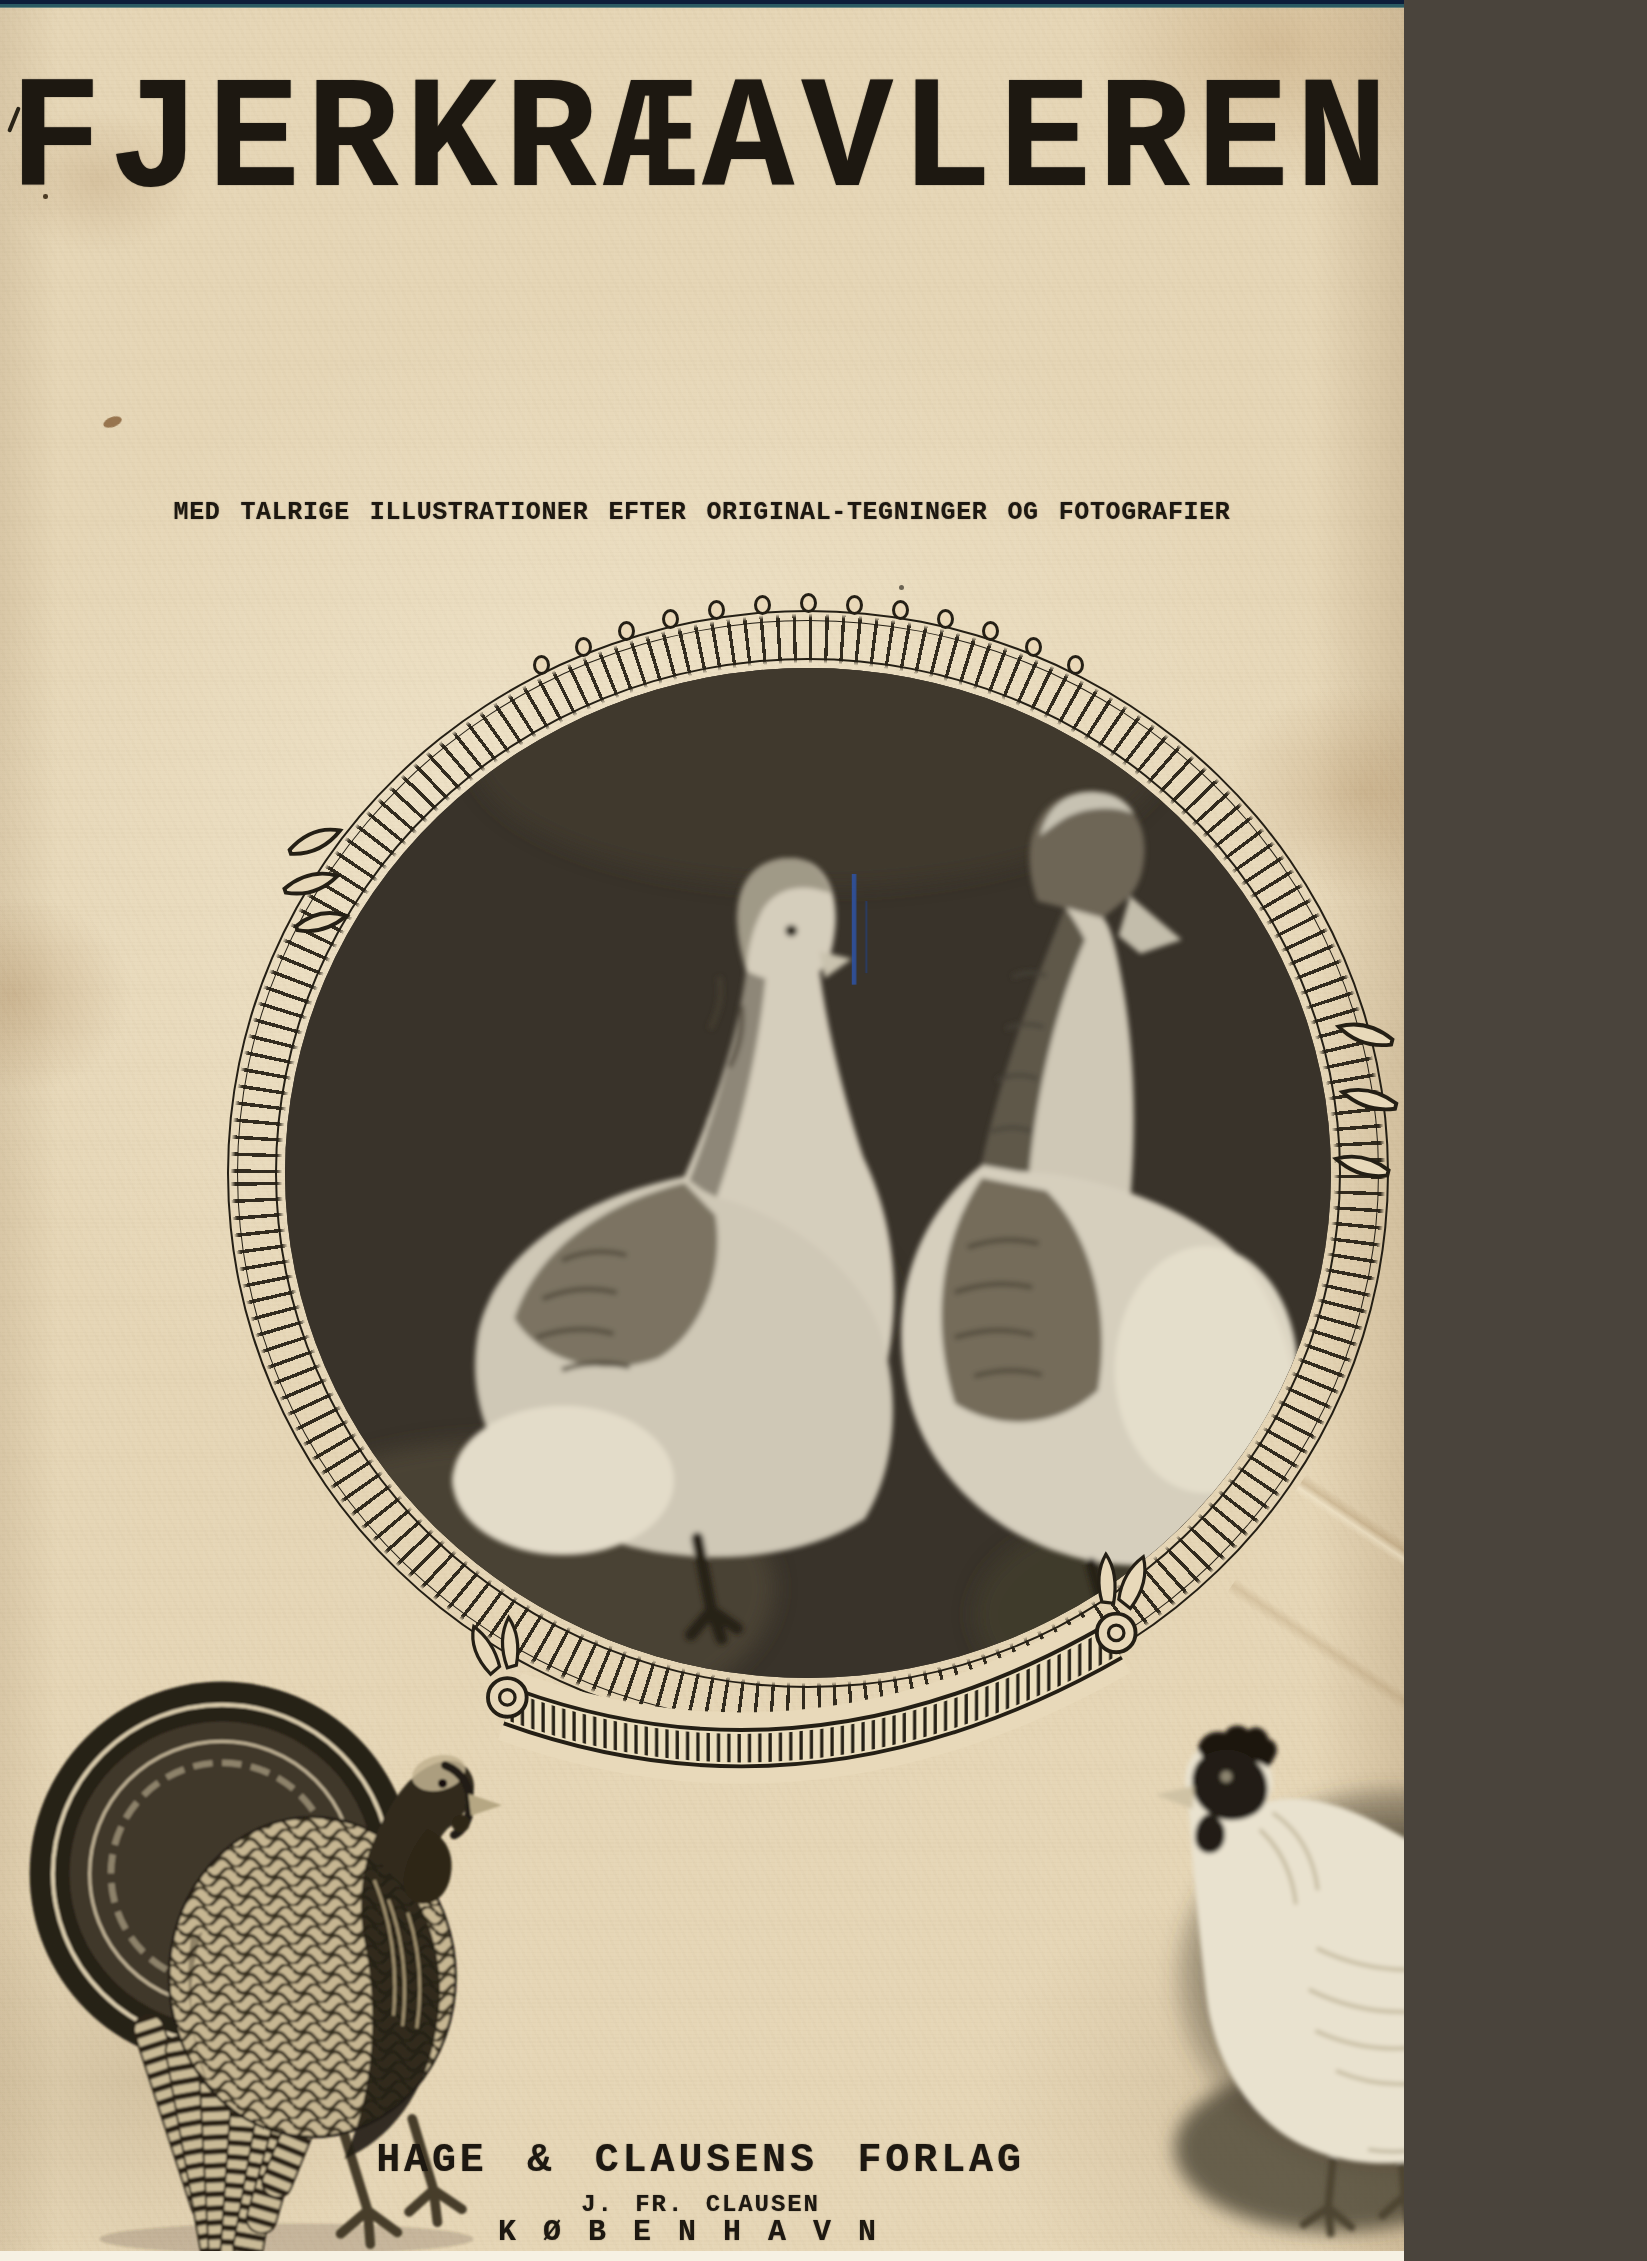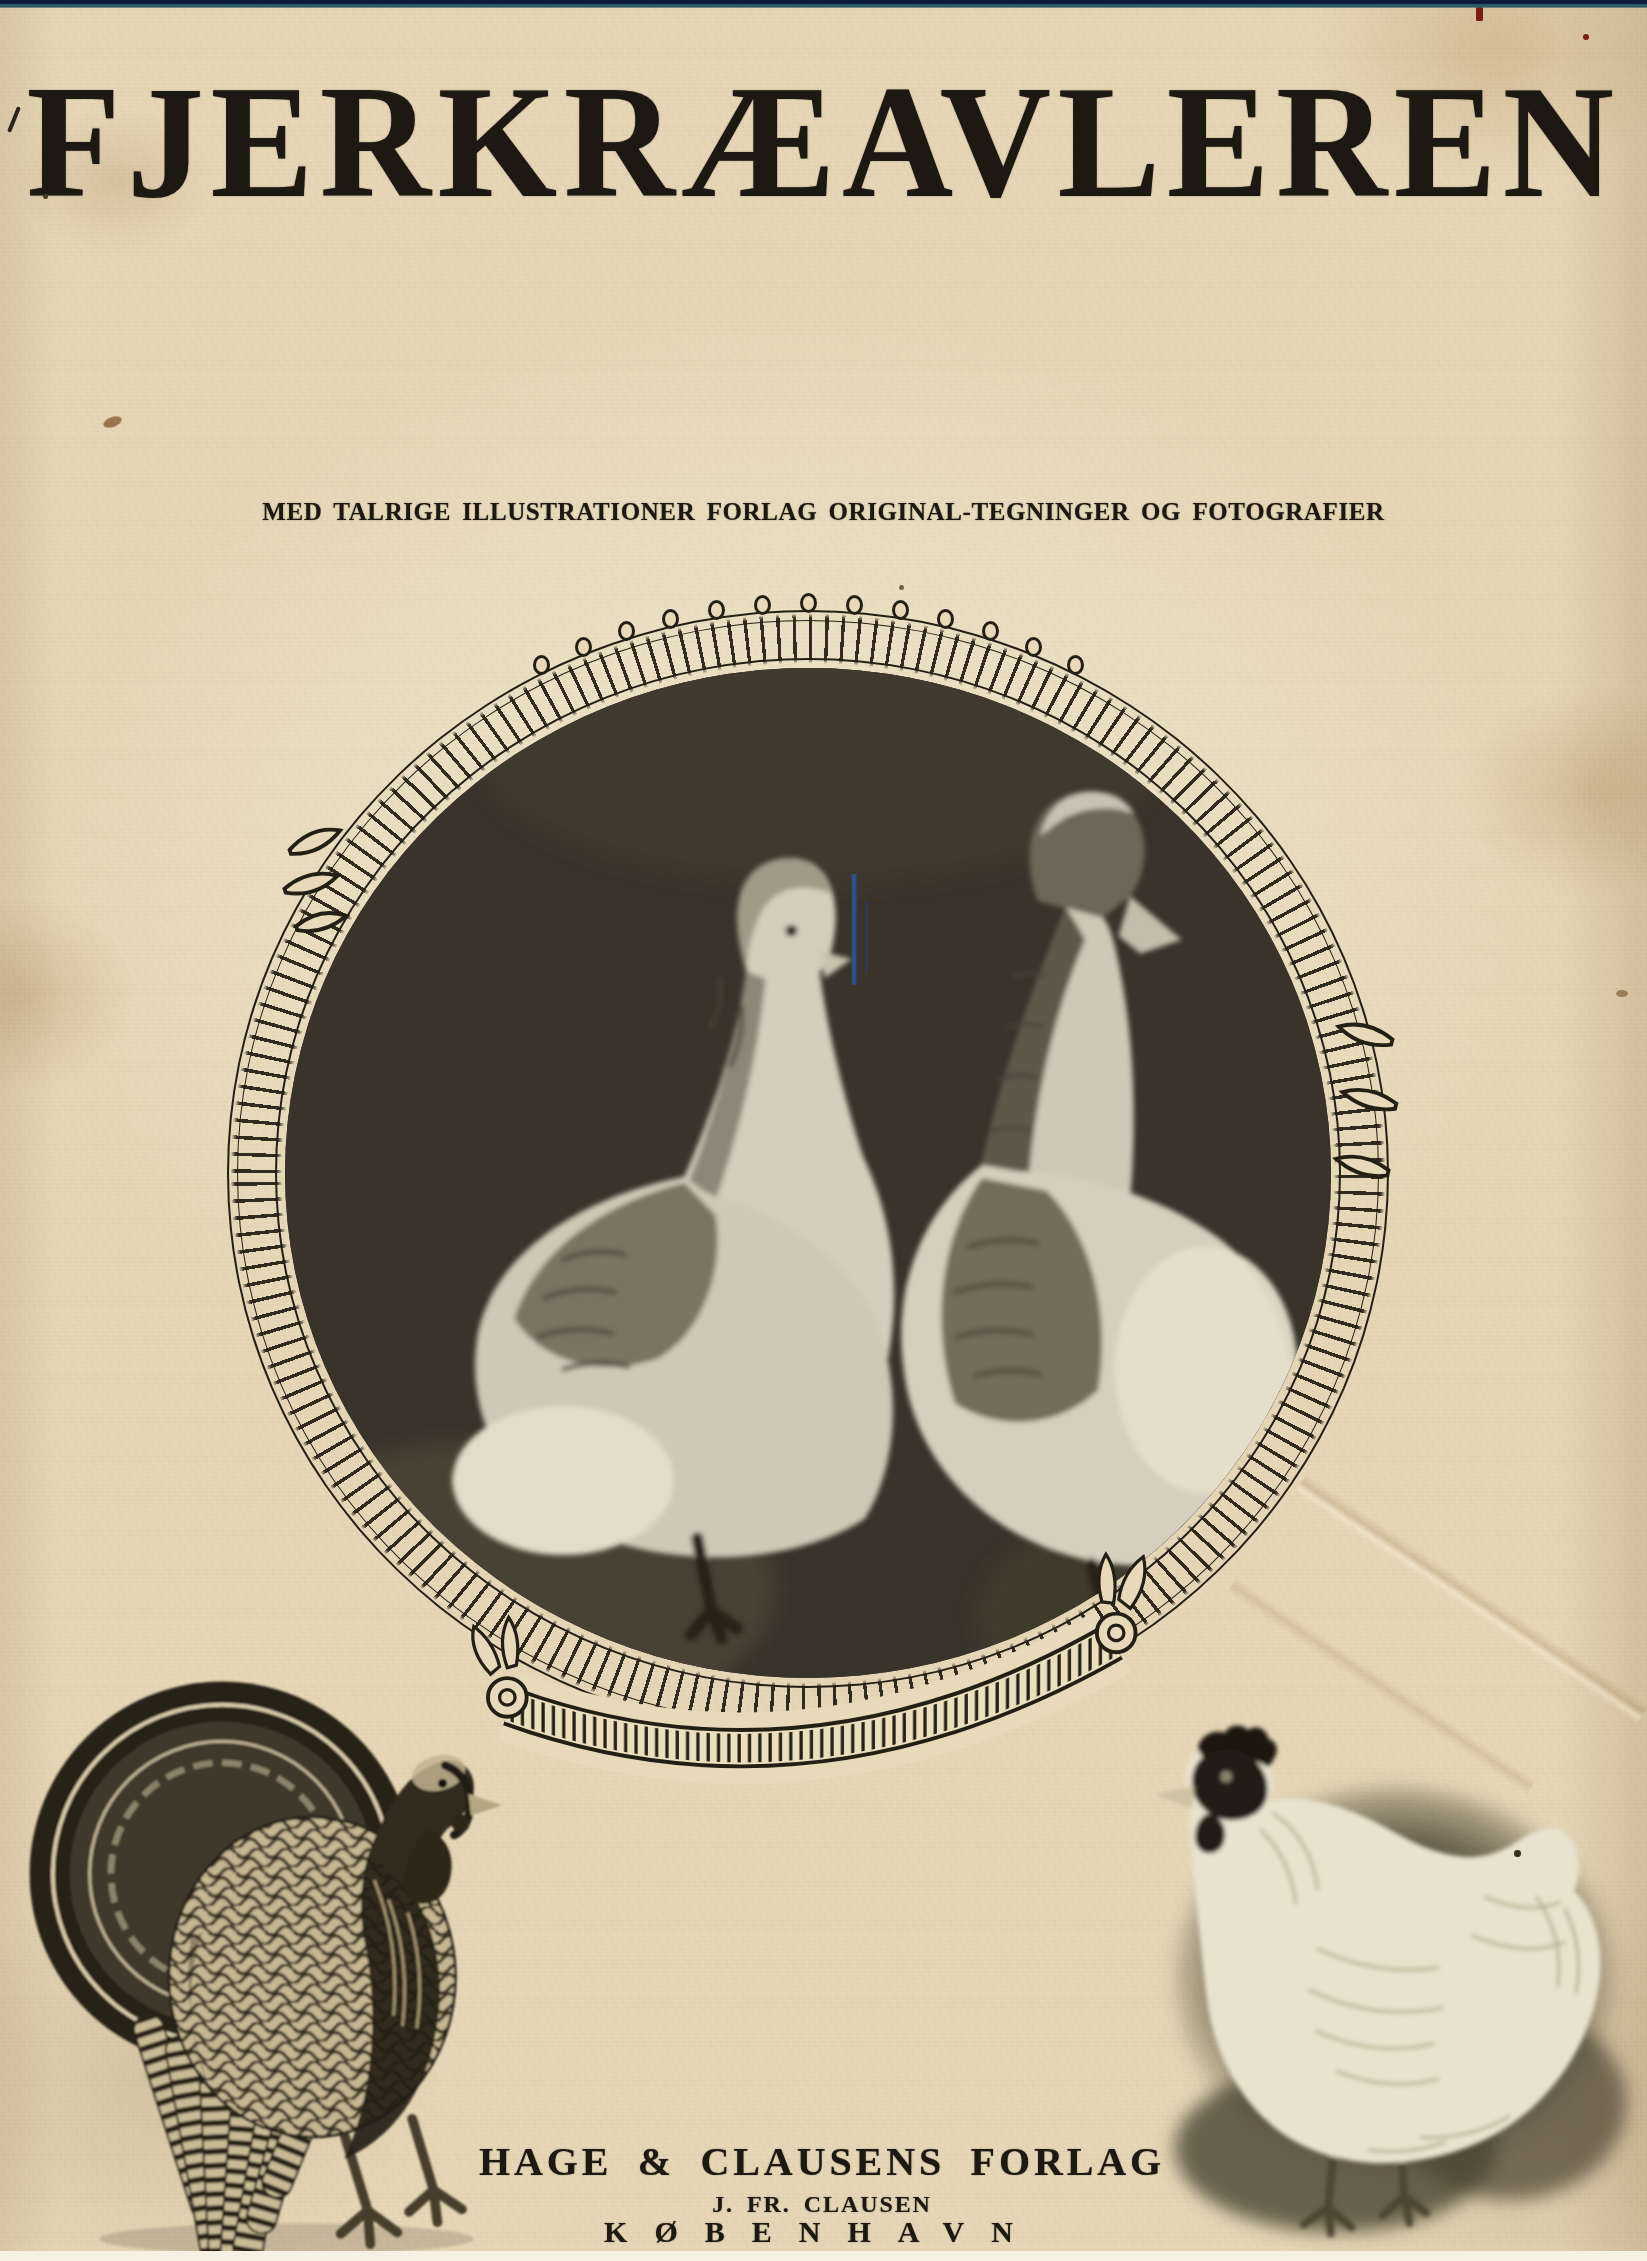--- a/index.html
+++ b/index.html
@@ -1,18 +1,18 @@
 <!DOCTYPE html>
 <html style="font-size:10.3px"><head>
 <meta charset="utf-8">
 <style>
   html,body { margin:0; padding:0; background:#4a443c; }
   #page {
-    position:relative; width:1647px; height:2261px; overflow:hidden;
-    font-family:Liberation Serif, serif;
+    position:relative; width:1404px; height:2261px; overflow:hidden;
+    font-family:Liberation Mono, monospace;
     background:
       radial-gradient(271px 194px at 91% 2%,  rgba(168,128,76,0.30), transparent 70%),
       radial-gradient(194px 155px at 97% 35%, rgba(158,120,72,0.28), transparent 70%),
       radial-gradient(168px 142px at 1% 44%,  rgba(150,112,66,0.26), transparent 70%),
       radial-gradient(142px 103px at 7% 8%,   rgba(150,112,66,0.20), transparent 70%),
       radial-gradient(387px 271px at 10% 92%, rgba(118,94,56,0.16),  transparent 72%),
       radial-gradient(452px 323px at 93% 93%, rgba(128,100,60,0.18), transparent 72%),
       radial-gradient(968px 775px at 48% 40%, rgba(250,243,224,0.55), transparent 78%),
       linear-gradient(to left, rgba(140,110,70,0.22), transparent 90px),
       linear-gradient(to right, rgba(130,102,62,0.14), transparent 58px),
@@ -74,21 +74,21 @@
 </style>
 </head>
 <body>
 
 <div id="page">
 
   <div class="grain"></div>
   <div class="edge-top"></div>
 
   <div class="masthead ink">FJERKRÆAVLEREN</div>
-  <div class="tagline ink">MED TALRIGE ILLUSTRATIONER FORLAG ORIGINAL-TEGNINGER OG FOTOGRAFIER</div>
+  <div class="tagline ink">MED TALRIGE ILLUSTRATIONER EFTER ORIGINAL-TEGNINGER OG FOTOGRAFIER</div>
 
   <div class="photo-frame">
     <div class="ring-hatch"></div>
     <div class="ring-outer"></div>
     <div class="ring-outer2"></div>
     <div class="ring-inner"></div>
     <div class="photo-hole">
       <svg viewBox="0 0 1624 1569" preserveAspectRatio="none">
         <defs>
           <filter id="soft" x="-10%" y="-10%" width="120%" height="120%">

